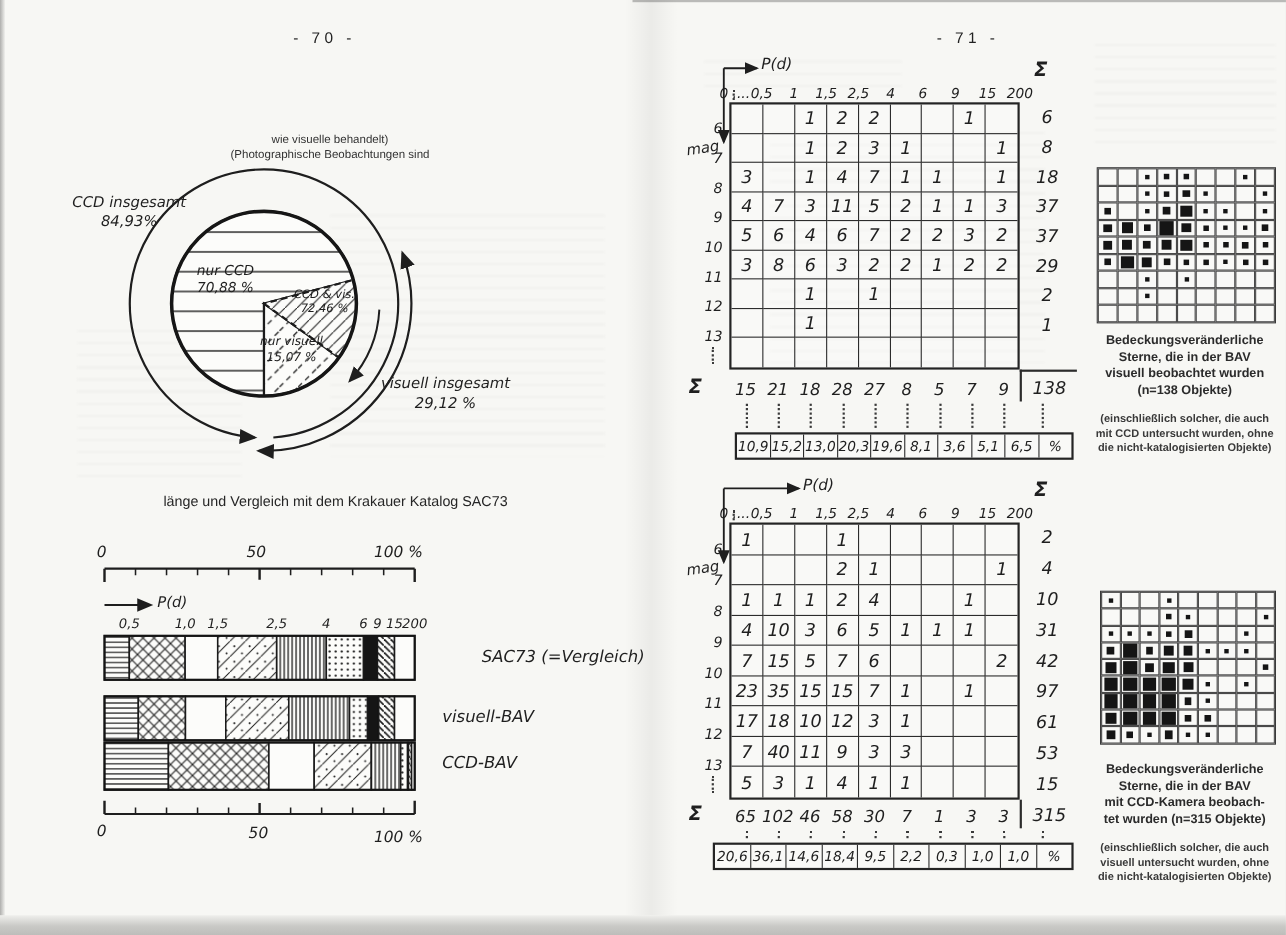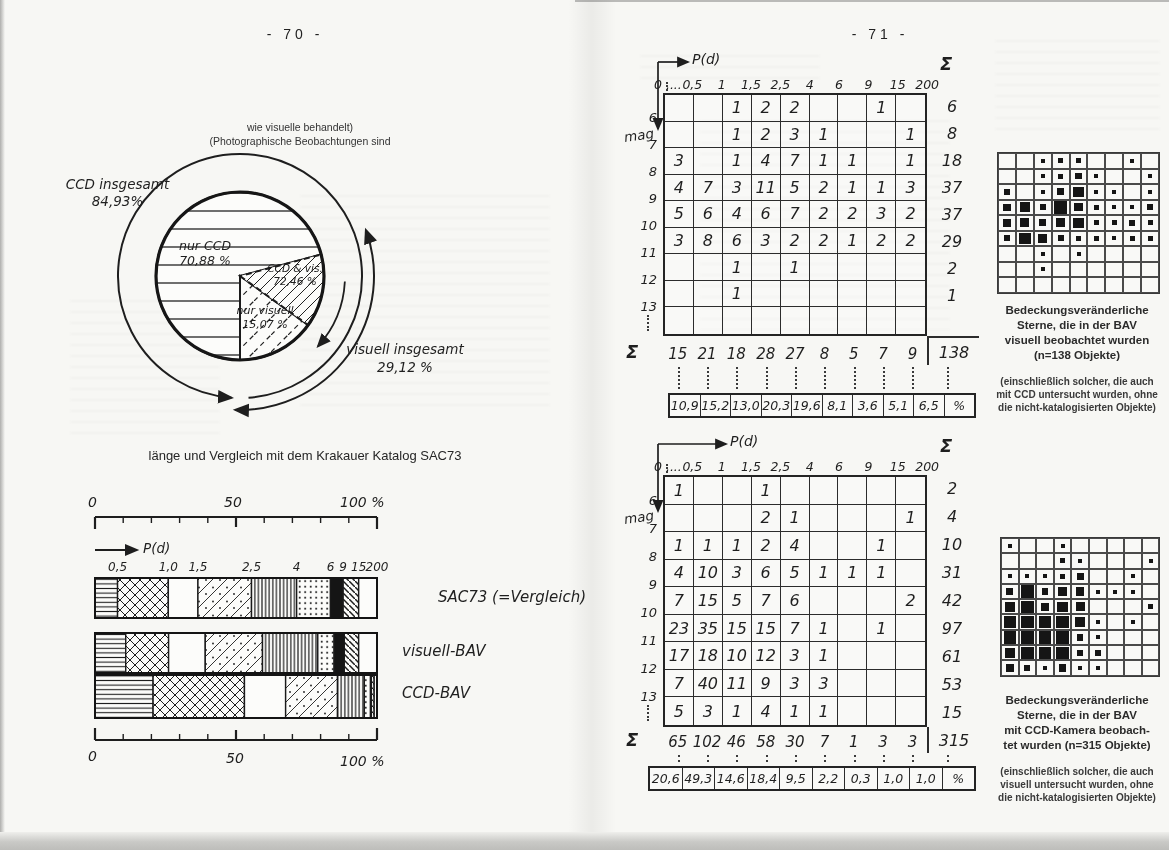--- a/index.html
+++ b/index.html
@@ -523,21 +523,21 @@
       <div class="dotline" style="position: absolute; left: 118.375px; top: 340px; height: 7px;"></div>
       <div class="dotline" style="position: absolute; left: 147.725px; top: 340px; height: 7px;"></div>
       <div class="dotline" style="position: absolute; left: 177.075px; top: 340px; height: 7px;"></div>
       <div class="dotline" style="position: absolute; left: 206.425px; top: 340px; height: 7px;"></div>
       <div class="dotline" style="position: absolute; left: 235.775px; top: 340px; height: 7px;"></div>
       <div class="dotline" style="position: absolute; left: 265.125px; top: 340px; height: 7px;"></div>
       <div class="dotline" style="position: absolute; left: 294.475px; top: 340px; height: 7px;"></div>
       <div class="dotline" style="position: absolute; left: 329.15px; top: 340px; height: 7px;"></div>
       <div style="position: absolute; left: 30px; top: 351px; display: flex; border: 2px solid rgb(36, 36, 36); background: rgba(255, 255, 255, 0.3);">
         <div class="hw" style="width: 31.5px; height: 21px; display: flex; align-items: center; justify-content: center; font-size: 12.5px; border-right: 1.6px solid rgb(44, 44, 44);">20,6</div>
-        <div class="hw" style="width: 31.5px; height: 21px; display: flex; align-items: center; justify-content: center; font-size: 12.5px; border-right: 1.6px solid rgb(44, 44, 44);">49,3</div>
+        <div class="hw" style="width: 31.5px; height: 21px; display: flex; align-items: center; justify-content: center; font-size: 12.5px; border-right: 1.6px solid rgb(44, 44, 44);">36,1</div>
         <div class="hw" style="width: 31.5px; height: 21px; display: flex; align-items: center; justify-content: center; font-size: 12.5px; border-right: 1.6px solid rgb(44, 44, 44);">14,6</div>
         <div class="hw" style="width: 31.5px; height: 21px; display: flex; align-items: center; justify-content: center; font-size: 12.5px; border-right: 1.6px solid rgb(44, 44, 44);">18,4</div>
         <div class="hw" style="width: 31.5px; height: 21px; display: flex; align-items: center; justify-content: center; font-size: 12.5px; border-right: 1.6px solid rgb(44, 44, 44);">9,5</div>
         <div class="hw" style="width: 31.5px; height: 21px; display: flex; align-items: center; justify-content: center; font-size: 12.5px; border-right: 1.6px solid rgb(44, 44, 44);">2,2</div>
         <div class="hw" style="width: 31.5px; height: 21px; display: flex; align-items: center; justify-content: center; font-size: 12.5px; border-right: 1.6px solid rgb(44, 44, 44);">0,3</div>
         <div class="hw" style="width: 31.5px; height: 21px; display: flex; align-items: center; justify-content: center; font-size: 12.5px; border-right: 1.6px solid rgb(44, 44, 44);">1,0</div>
         <div class="hw" style="width: 31.5px; height: 21px; display: flex; align-items: center; justify-content: center; font-size: 12.5px; border-right: 1.6px solid rgb(44, 44, 44);">1,0</div>
         <div class="hw" style="width: 31.5px; height: 21px; display: flex; align-items: center; justify-content: center; font-size: 12.5px;">%</div>
       </div>
     </div>

